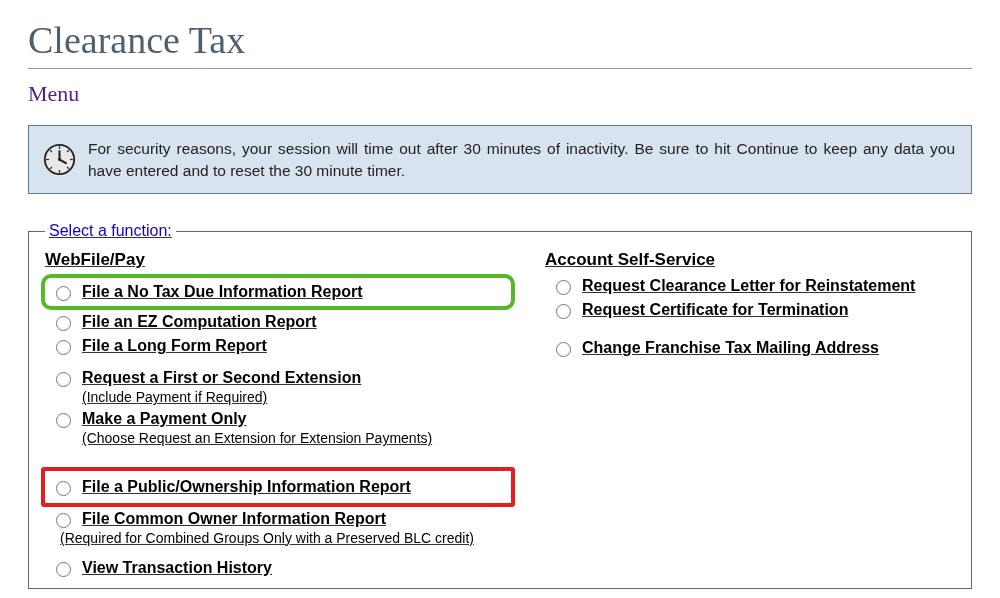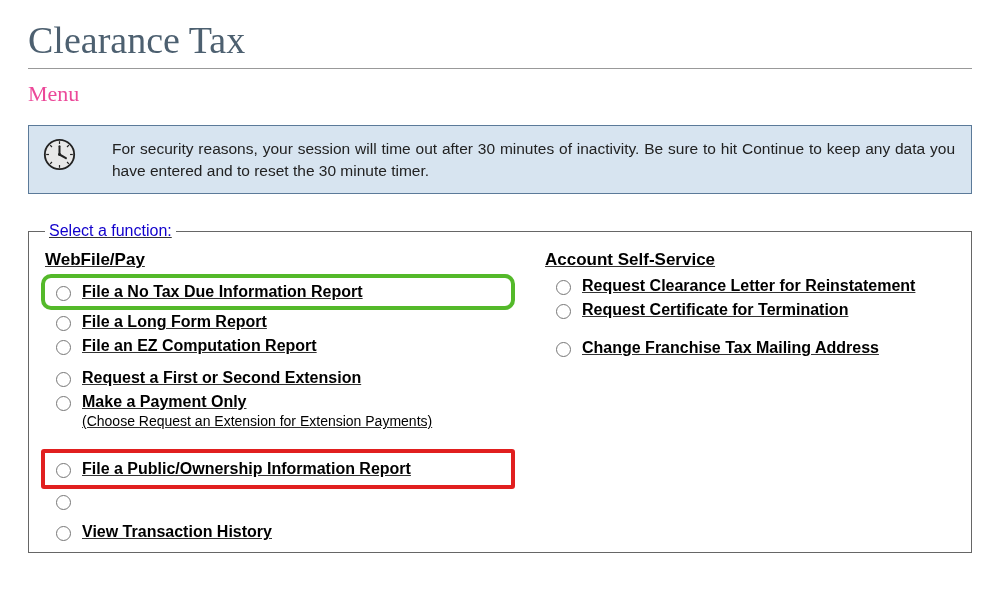--- a/index.html
+++ b/index.html
@@ -18,32 +18,32 @@
     margin: 18px 0 6px 0;
     font-family: Georgia, serif;
   }
   .title-rule {
     border: none;
     border-top: 1px solid #999;
     margin: 0 0 12px 0;
   }
   .subtitle {
     font-size: 22px;
-    color: #ec4899;
+    color: #4c1d95;
     font-weight: 400;
     margin: 0 0 18px 0;
     font-family: Georgia, serif;
   }
   .notice-box {
     border: 1px solid #5b7a99;
     background: #d7e4f0;
     padding: 12px 16px 12px 14px;
     display: flex;
-    align-items: flex-start;
-    gap: 36px;
+    align-items: center;
+    gap: 12px;
     margin-bottom: 28px;
   }
   .clock-svg {
     flex-shrink: 0;
     width: 33px;
     height: 33px;
   }
   .notice-text {
     font-family: Verdana, Geneva, sans-serif;
     font-size: 15.5px;
@@ -162,54 +162,59 @@
     <div class="col-left">
       <div class="section-head">WebFile/Pay</div>
 
       <label class="opt-row hl-green">
         <input type="radio" name="fn" style="">
         <span class="opt-label">File a No Tax Due Information Report</span>
       </label>
 
       <label class="opt-row">
         <input type="radio" name="fn" style="">
+        <span class="opt-label">File an EZ Computation Report</span>
+      </label>
+
+      <label class="opt-row">
+        <input type="radio" name="fn" style="">
         <span class="opt-label">File a Long Form Report</span>
-      </label>
-
-      <label class="opt-row">
-        <input type="radio" name="fn" style="">
-        <span class="opt-label">File an EZ Computation Report</span>
       </label>
 
       <div class="gap-small"></div>
 
       <label class="opt-row">
         <input type="radio" name="fn" style="">
         <span class="opt-label">
           <span>Request a First or Second Extension</span>
+          <span class="opt-sub">(Include Payment if Required)</span>
         </span>
       </label>
 
       <label class="opt-row">
         <input type="radio" name="fn" style="">
         <span class="opt-label">
           <span>Make a Payment Only</span>
           <span class="opt-sub">(Choose Request an Extension for Extension Payments)</span>
         </span>
       </label>
 
       <div class="gap-med"></div>
 
       <label class="opt-row hl-red">
         <input type="radio" name="fn" style="">
         <span class="opt-label">File a Public/Ownership Information Report</span>
       </label>
 
       <label class="opt-row">
         <input type="radio" name="fn" style="">
+        <span class="opt-label">
+          <span>File Common Owner Information Report</span>
+          <span class="opt-sub sub-indent">(Required for Combined Groups Only with a Preserved BLC credit)</span>
+        </span>
       </label>
 
       <div class="gap-small"></div>
 
       <label class="opt-row">
         <input type="radio" name="fn" style="">
         <span class="opt-label">View Transaction History</span>
       </label>
     </div>
 

